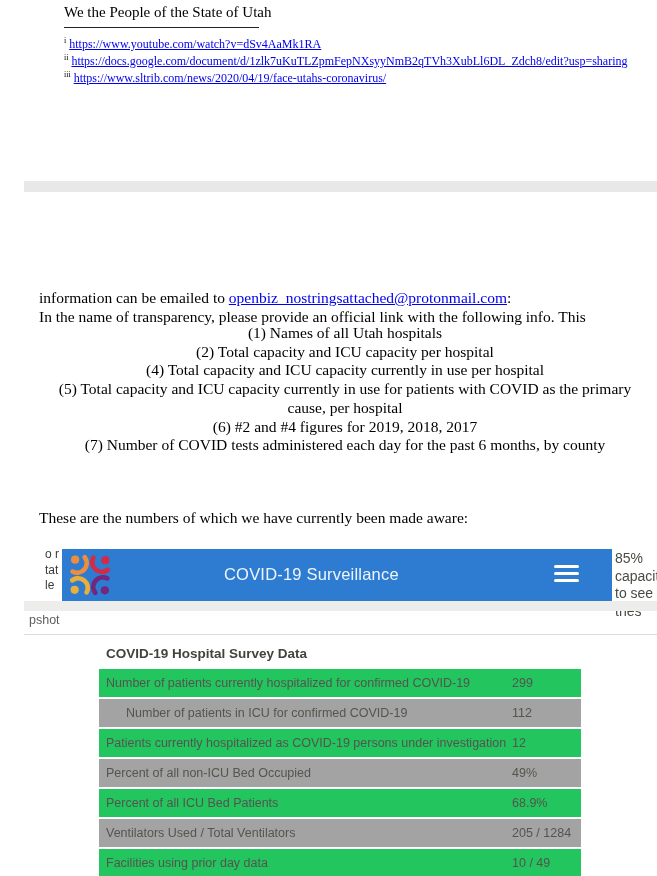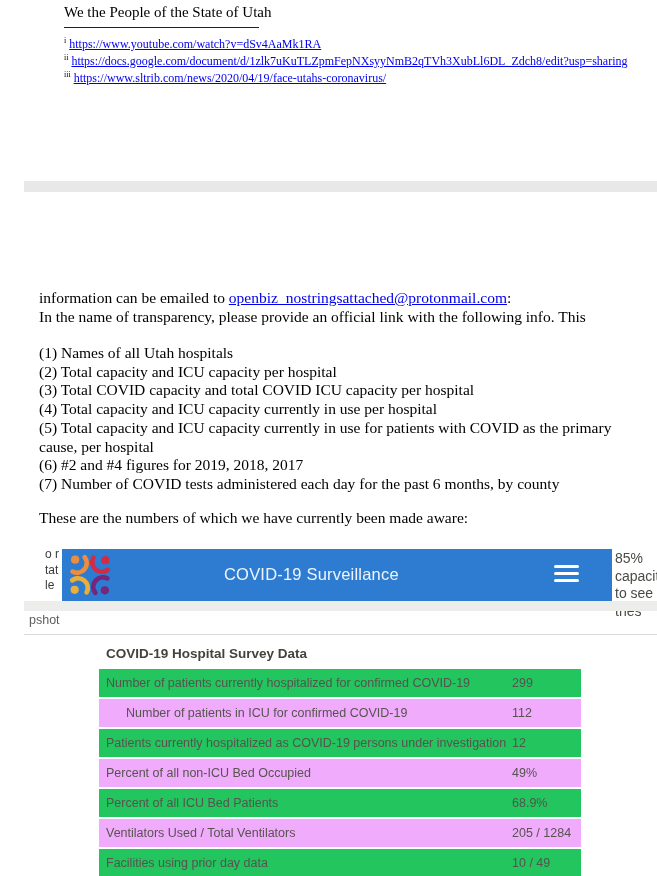--- a/index.html
+++ b/index.html
@@ -10,21 +10,21 @@
   .doc-title{position:absolute;left:40px;top:4px;font-size:15px;}
   .footnote-sep{position:absolute;left:40px;top:27px;width:195px;border-top:1px solid #222;}
   .footnotes{position:absolute;left:40px;top:34px;font-size:12px;line-height:14px;}
   .footnote{white-space:nowrap;}
   .footnote sup{font-size:8px;color:#000;margin-right:3px;}
   a.link{color:#0000EE;text-decoration:underline;cursor:pointer;}
 
   .page-band{position:absolute;left:0;top:181px;width:657px;height:11px;background:#e8e8e8;}
 
   .para{position:absolute;left:15px;top:288px;width:608px;font-size:15.5px;line-height:19px;}
-  .req-list{position:absolute;left:15px;top:344px;width:612px;font-size:15.5px;line-height:18.7px;}
+  .req-list{position:absolute;left:15px;top:324px;width:612px;font-size:15.5px;line-height:18.7px;text-align:center;}
   .closing{position:absolute;left:15px;top:509px;width:612px;font-size:15.5px;}
 
   
   .shot{position:absolute;left:0;top:540px;width:657px;height:336px;background:#fff;
         font-family:"Liberation Sans",sans-serif;}
   .frag-left{position:absolute;left:21px;top:7px;font-size:12px;line-height:15.5px;color:#3a3a3a;}
   .frag-right{position:absolute;left:591px;top:10px;font-size:14px;line-height:17.5px;color:#4a4a44;}
 
   .banner{position:absolute;left:38px;top:9px;width:550px;height:52px;background:#2d7cd1;}
   .logo{position:absolute;left:5px;top:3px;width:46px;height:46px;}
@@ -36,21 +36,21 @@
   .hamburger{position:absolute;left:492px;top:16px;width:25px;height:19px;cursor:pointer;}
   .hamburger .bar{width:25px;height:3.4px;background:#fff;border-radius:2px;margin-bottom:3.6px;}
 
   .gray-strip{position:absolute;left:0;top:61px;width:657px;height:10px;background:#ededec;}
   .pshot{position:absolute;left:5px;top:73px;font-size:12.5px;color:#5e5e5e;}
   .hairline{position:absolute;left:0;top:94px;width:657px;height:1px;background:#dcdcdc;}
 
   .survey-title{position:absolute;left:82px;top:106px;font-size:13.5px;font-weight:bold;color:#44423d;}
   .survey-table{position:absolute;left:75px;top:129px;width:482px;}
   .t-row{position:relative;height:28px;margin-bottom:2px;display:flex;align-items:center;
-         font-size:12.5px;color:#56544e;background:#f0abfc;}
+         font-size:12.5px;color:#56544e;background:#a3a3a3;}
   .t-row.alt{background:#22c55e;}
   .t-label{padding-left:7px;}
   .t-row.indent .t-label{padding-left:27px;}
   .t-value{position:absolute;left:413px;}
 </style>
 </head>
 <body>
 
 <div class="canvas">
 
@@ -65,21 +65,20 @@
   <div class="page-band"></div>
 
   <div class="para">
     <div><span>information can be emailed to </span><a class="link">openbiz_nostringsattached@protonmail.com</a><span>:</span></div>
     <div>In the name of transparency, please provide an official link with the following info.  This</div>
   </div>
 
   <div class="req-list">
       <div class="req-item">(1) Names of all Utah hospitals</div>
       <div class="req-item">(2) Total capacity and ICU capacity per hospital</div>
-      <div class="req-item">(3) Total COVID capacity and total COVID ICU capacity per hospital</div>
       <div class="req-item">(4) Total capacity and ICU capacity currently in use per hospital</div>
       <div class="req-item">(5) Total capacity and ICU capacity currently in use for patients with COVID as the primary cause, per hospital</div>
       <div class="req-item">(6) #2 and #4 figures for 2019, 2018, 2017</div>
       <div class="req-item">(7) Number of COVID tests administered each day for the past 6 months, by county</div>
     </div>
 
   <div class="closing">These are the numbers of which we have currently been made aware:</div>
 
   <div class="shot">
 

